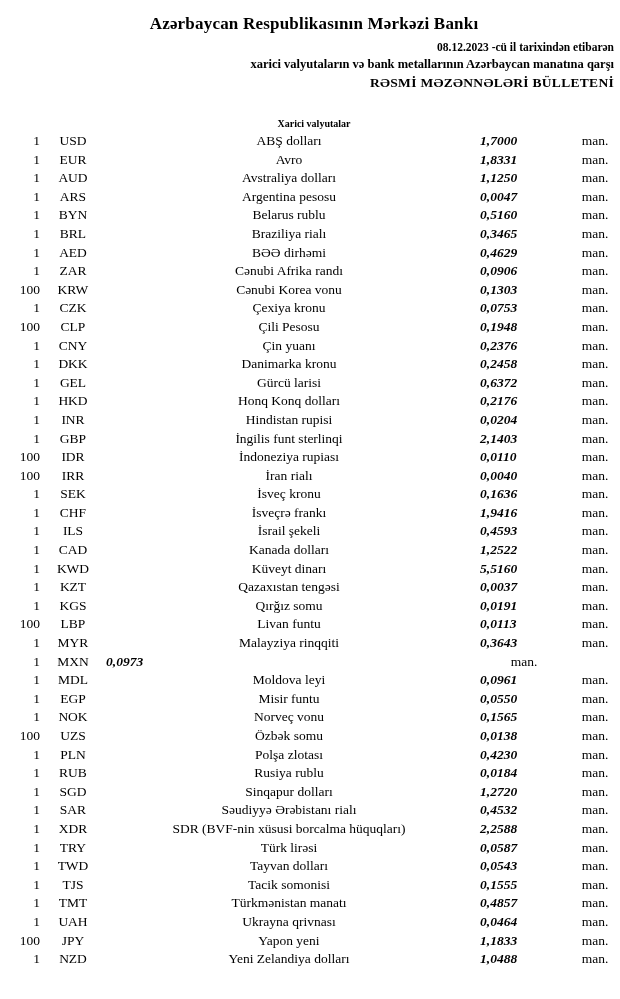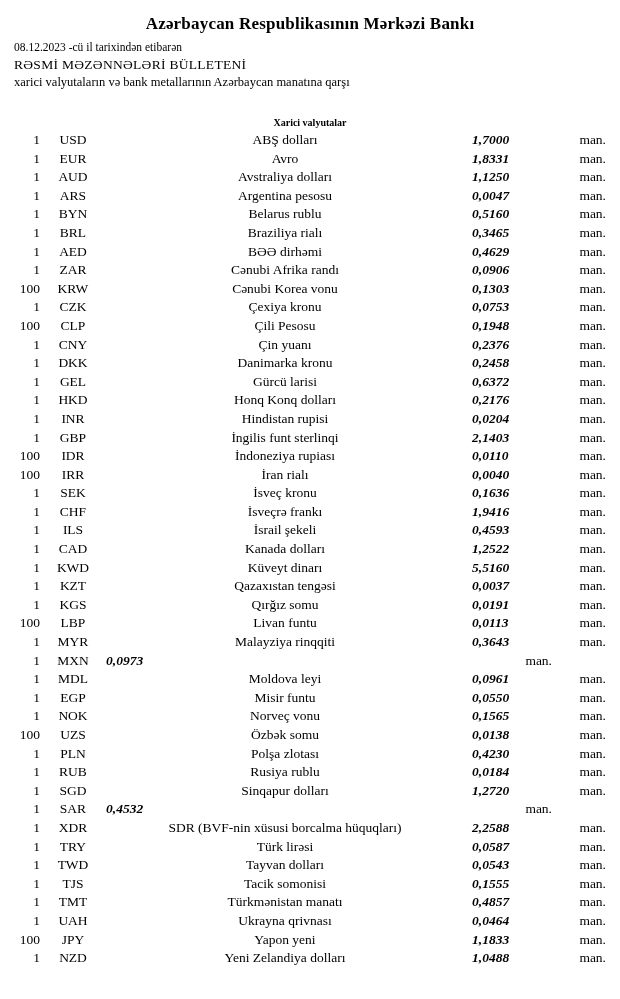--- a/index.html
+++ b/index.html
@@ -11,32 +11,32 @@
     width: 620px;
     height: 999px;
     font-family: "Liberation Serif", "DejaVu Serif", serif;
     color: #000;
     overflow: hidden;
   }
   .page {
     box-sizing: border-box;
     width: 620px;
     height: 699px;
-    padding: 8px 14px 6px 14px;
+    padding: 8px 6px 6px 14px;
   }
   .title {
     text-align: center;
     font-weight: bold;
     font-size: 17px;
     margin: 6px 0 7px 0;
     letter-spacing: 0.2px;
   }
   .sub {
-    text-align: left;
-    font-weight: normal;
+    text-align: right;
+    font-weight: bold;
   }
   .date-line {
     font-size: 11.5px;
     margin: 2px 0 4px 0;
   }
   .subtitle-1 {
     font-size: 12.5px;
     margin: 2px 0 3px 0;
   }
   .subtitle-2 {
@@ -58,30 +58,30 @@
     grid-template-columns: 26px 50px 1fr 80px 46px;
     column-gap: 8px;
     font-size: 13.5px;
     line-height: 18.6px;
     align-items: baseline;
   }
   .row .qty  { text-align: right; }
   .row .code { text-align: center; }
   .row .name { text-align: center; white-space: nowrap; overflow: hidden; }
   .row .rate { font-weight: bold; font-style: italic; }
-  .row .unit { text-align: right; padding-left: 8px; }
+  .row .unit { text-align: center; padding-left: 8px; }
 </style>
 </head>
 <body>
 
 <div class="page">
   <div class="title">Azərbaycan Respublikasının Mərkəzi Bankı</div>
   <div class="sub date-line">08.12.2023 -cü il tarixindən etibarən</div>
+  <div class="sub subtitle-1">xarici valyutaların və bank metallarının Azərbaycan manatına qarşı</div>
   <div class="sub subtitle-2">RƏSMİ MƏZƏNNƏLƏRİ BÜLLETENİ</div>
-  <div class="sub subtitle-1">xarici valyutaların və bank metallarının Azərbaycan manatına qarşı</div>
 
   <div class="section-title">Xarici valyutalar</div>
 
   <div class="rates-table" id="rates-table">
       <div class="row">
         <span class="qty">1</span>
         <span class="code">USD</span>
         <span class="name">ABŞ dolları</span>
         <span class="rate">1,7000</span>
         <span class="unit">man.</span>
@@ -326,20 +326,21 @@
       <div class="row">
         <span class="qty">1</span>
         <span class="code">SGD</span>
         <span class="name">Sinqapur dolları</span>
         <span class="rate">1,2720</span>
         <span class="unit">man.</span>
       </div>
       <div class="row">
         <span class="qty">1</span>
         <span class="code">SAR</span>
+        <span class="name">Səudiyyə Ərəbistanı rialı</span>
         <span class="rate">0,4532</span>
         <span class="unit">man.</span>
       </div>
       <div class="row">
         <span class="qty">1</span>
         <span class="code">XDR</span>
         <span class="name">SDR (BVF-nin xüsusi borcalma hüquqları)</span>
         <span class="rate">2,2588</span>
         <span class="unit">man.</span>
       </div>

